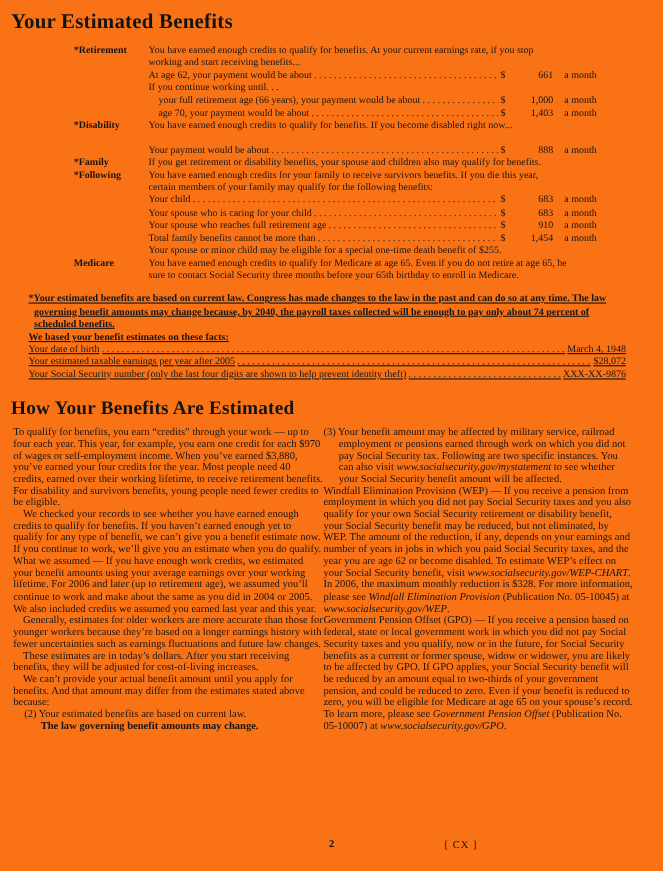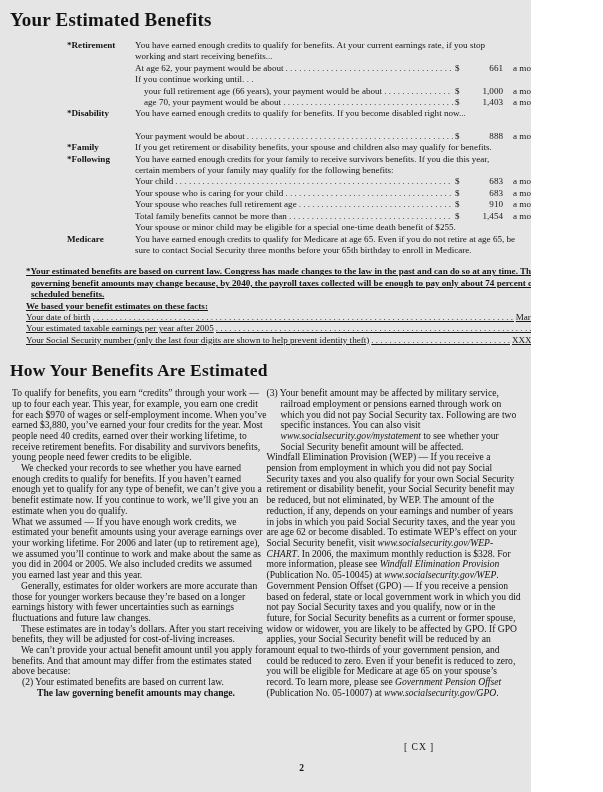--- a/index.html
+++ b/index.html
@@ -1,18 +1,18 @@
 <!DOCTYPE html>
 <html><head>
 <meta charset="utf-8">
 <style>
   html,body{margin:0;padding:0;}
   body{width:603px;height:792px;background:#fff;}
   .page{
-    position:relative;width:531px;height:792px;background:#e5e5e5;
+    position:relative;width:603px;height:792px;background:#f97316;
     font-family:"Liberation Serif","DejaVu Serif",serif;color:#141414;
     overflow:hidden;
   }
   .b{font-weight:normal;}
   .i{font-style:italic;}
 
   
   h1.sec1-title{
     margin:0;padding:9px 0 0 10px;
     font-size:19px;line-height:21px;font-weight:bold;letter-spacing:.2px;
@@ -57,21 +57,21 @@
   .col p{margin:0;}
   .pi{text-indent:9px;}
   .pt{margin-top:6px;}
   .hang3{margin-left:5px;padding-left:14px;text-indent:-14px;}
   .li{padding-left:10px;}
   .li2b{padding-left:25px;font-weight:bold;}
 
   
   .footer-page{position:absolute;top:763px;left:0;width:603px;text-align:center;
     font-size:9.5px;font-weight:bold;}
-  .footer-mark{position:absolute;top:742px;left:404px;font-size:9.5px;letter-spacing:1px;}
+  .footer-mark{position:absolute;top:764px;left:404px;font-size:9.5px;letter-spacing:1px;}
 </style>
 </head>
 <body>
 
 <div class="page">
 
   <h1 class="sec1-title">Your Estimated Benefits</h1>
 
   <div class="benefits">
 

